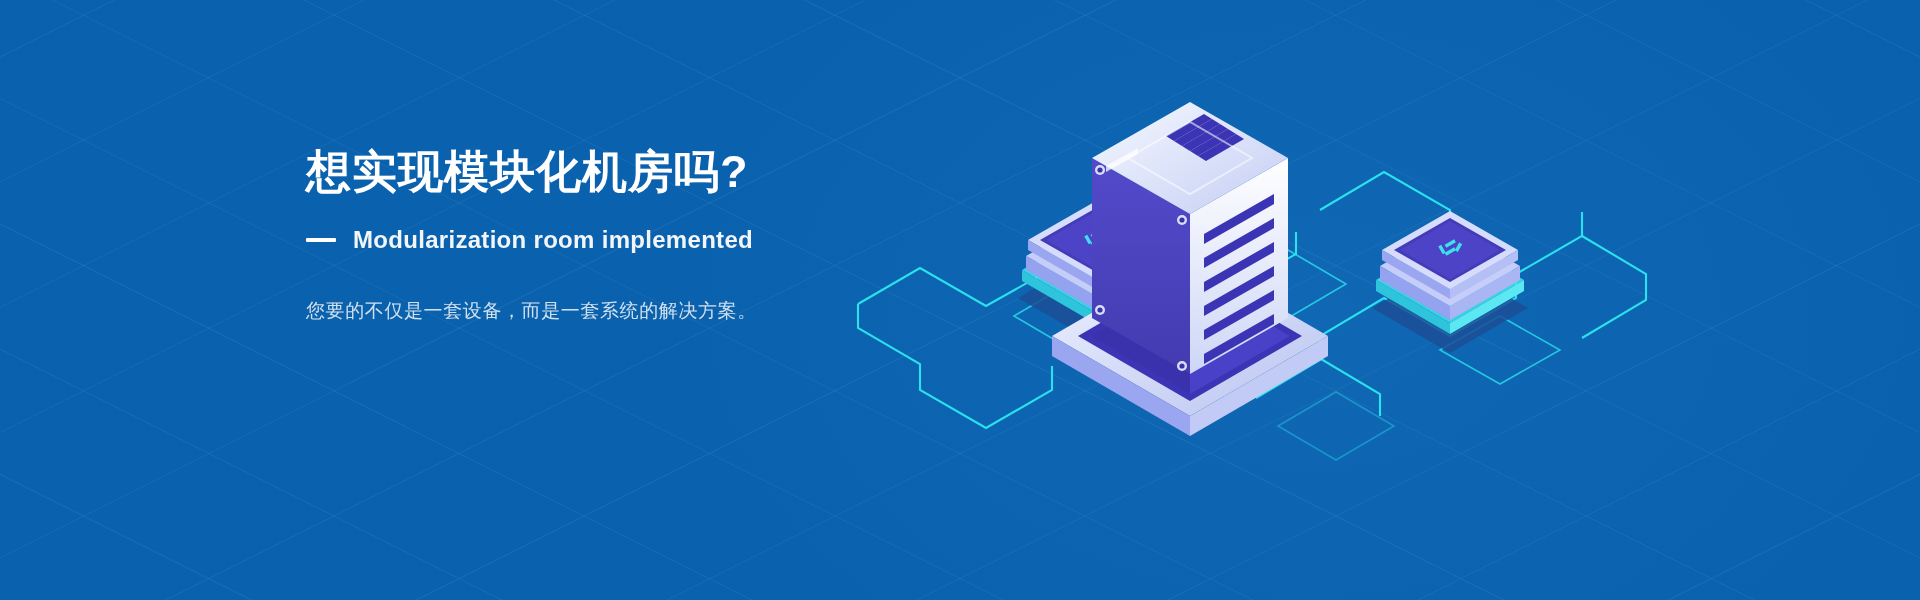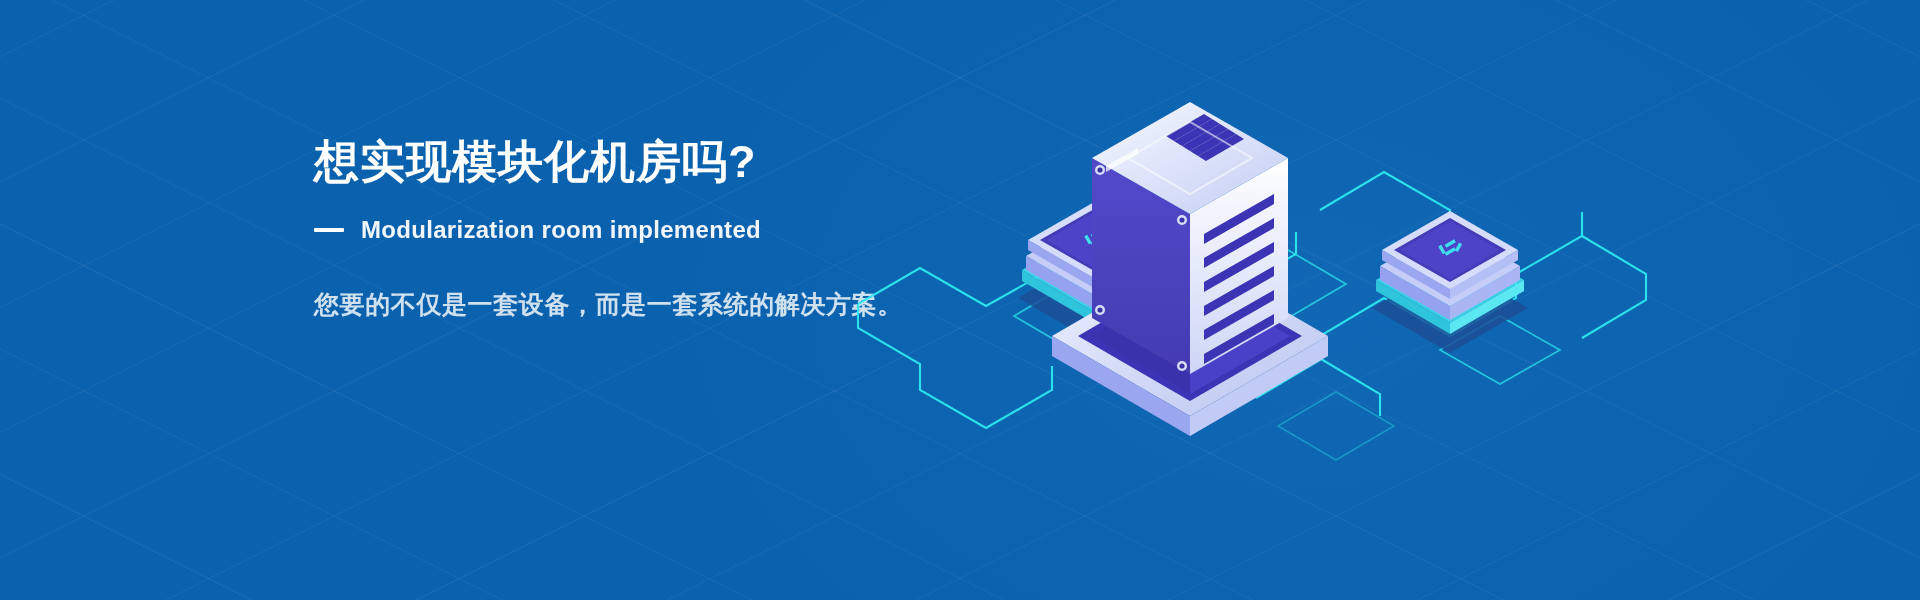--- a/index.html
+++ b/index.html
@@ -24,23 +24,22 @@
   }
   #bg-glow{
     position:absolute; inset:0;
     background:radial-gradient(ellipse 900px 620px at 68% 52%, rgba(30,120,200,.30), rgba(10,97,173,0) 70%);
     pointer-events:none;
   }
 
   
   #copy{
     position:absolute;
-    left:306px; top:136px;
+    left:306px; top:146px;
     width:620px;
-    margin-left:8px;
   }
   #headline{
     color:#ffffff;
     font-size:45px;
     font-weight:700;
     letter-spacing:1px;
     line-height:1.15;
     white-space:nowrap;
   }
   #subline-row{
@@ -58,22 +57,22 @@
   #subline{
     color:#f2f6fa;
     font-size:24px;
     font-weight:700;
     letter-spacing:.3px;
     white-space:nowrap;
   }
   #bodyline{
     margin-top:44px;
     color:#cfe0ef;
-    font-size:25px;
-    font-weight:700;
+    font-size:19px;
+    font-weight:400;
     letter-spacing:.6px;
     white-space:nowrap;
   }
 
   
   #art{
     position:absolute;
     left:800px; top:60px;
     width:960px; height:420px;
   }

